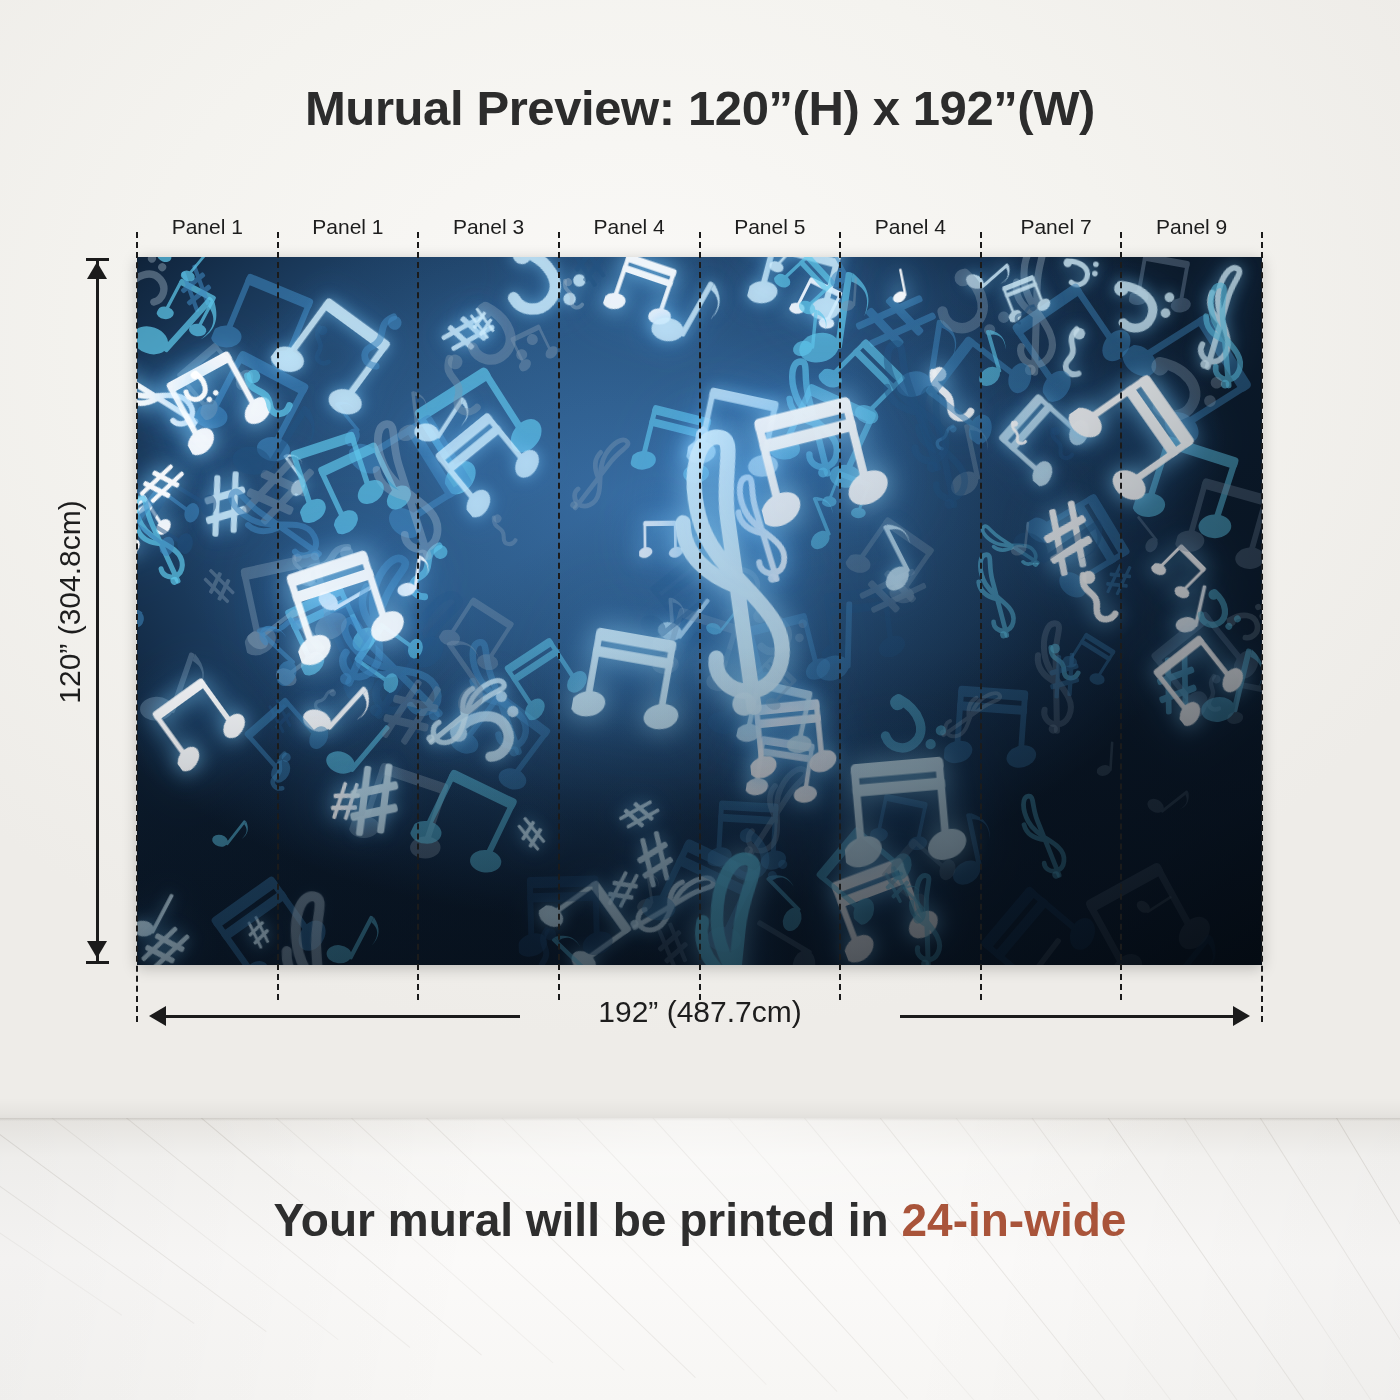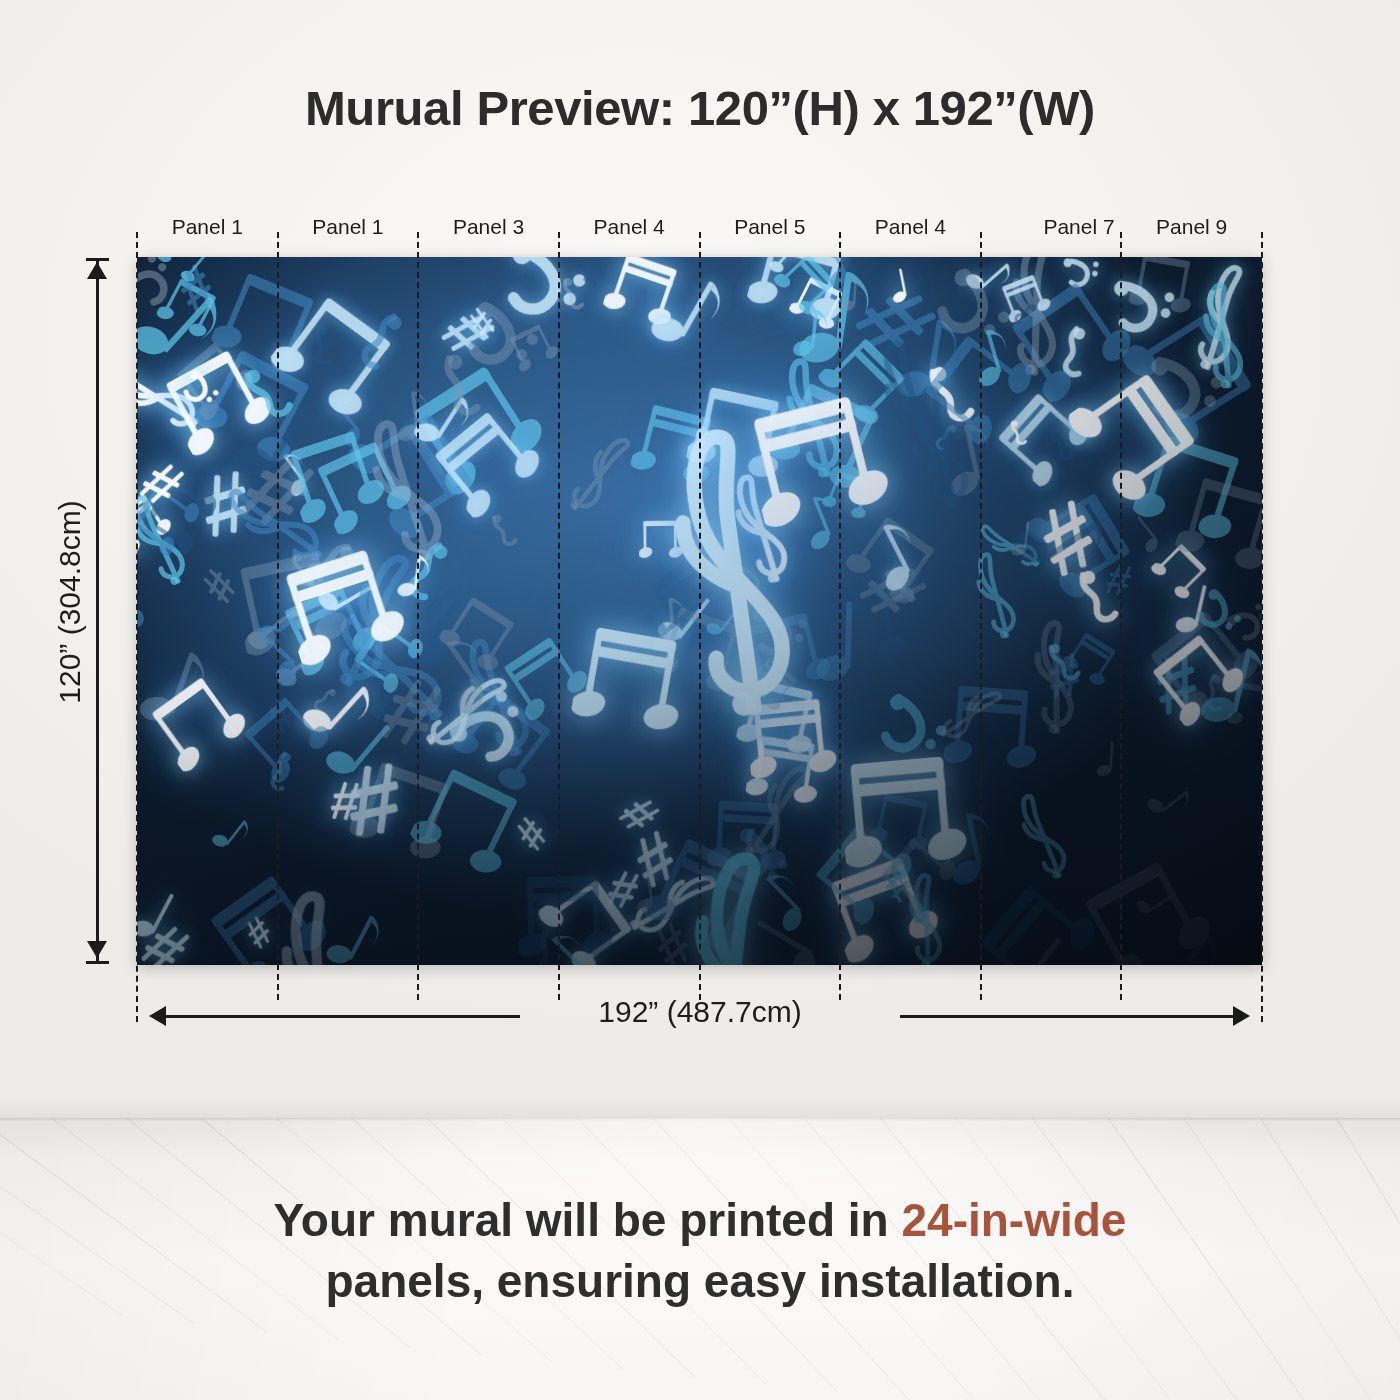--- a/index.html
+++ b/index.html
@@ -2362,33 +2362,32 @@
     <div class="pdiv" style="left: 839.125px;"></div>
     <div class="pdiv" style="left: 979.75px;"></div>
     <div class="pdiv" style="left: 1120.38px;"></div>
     <div class="pdiv edge" style="left: 1261px;"></div>
     <div class="plabel" style="left: 137.312px;">Panel 1</div>
     <div class="plabel" style="left: 277.938px;">Panel 1</div>
     <div class="plabel" style="left: 418.562px;">Panel 3</div>
     <div class="plabel" style="left: 559.188px;">Panel 4</div>
     <div class="plabel" style="left: 699.812px;">Panel 5</div>
     <div class="plabel" style="left: 840.438px;">Panel 4</div>
-    <div class="plabel" style="left: 1009px;">Panel 7</div>
+    <div class="plabel" style="left: 986px;">Panel 7</div>
     <div class="plabel" style="left: 1121.69px;">Panel 9</div>
   </div>
 
 <div class="vline"></div>
 <div class="vtick" style="top:258px"></div>
 <div class="vtick" style="top:961px"></div>
 <div class="varrow up"></div>
 <div class="varrow dn"></div>
 <div id="vlabel">120” (304.8cm)</div>
 
 <div class="hline" style="left:160px;width:360px"></div>
 <div class="hline" style="left:900px;width:345px"></div>
 <div class="harrow lt"></div>
 <div class="harrow rt"></div>
 <div id="hlabel">192” (487.7cm)</div>
 
 <div id="footer">
   <span>Your mural will be printed in </span><span class="accent">24-in-wide</span><br>
-  <span>panels, ensuring easy installation.</span>
 </div>
 
 </body></html>

